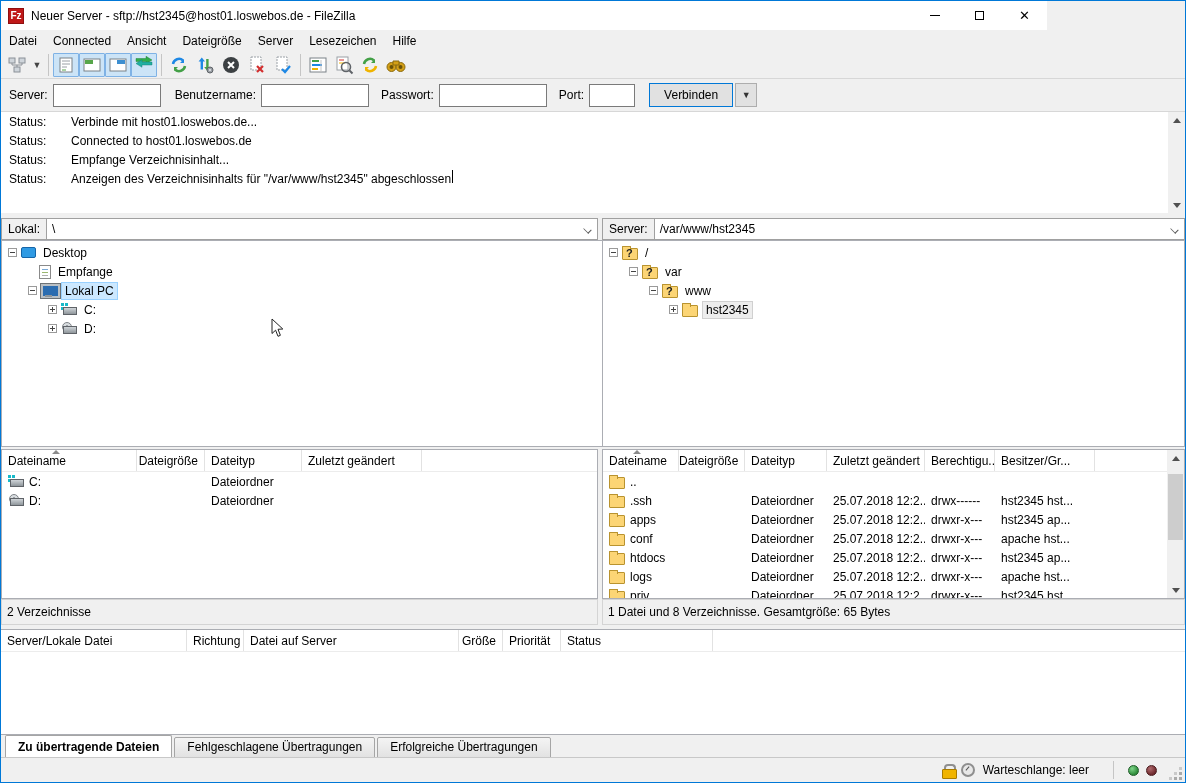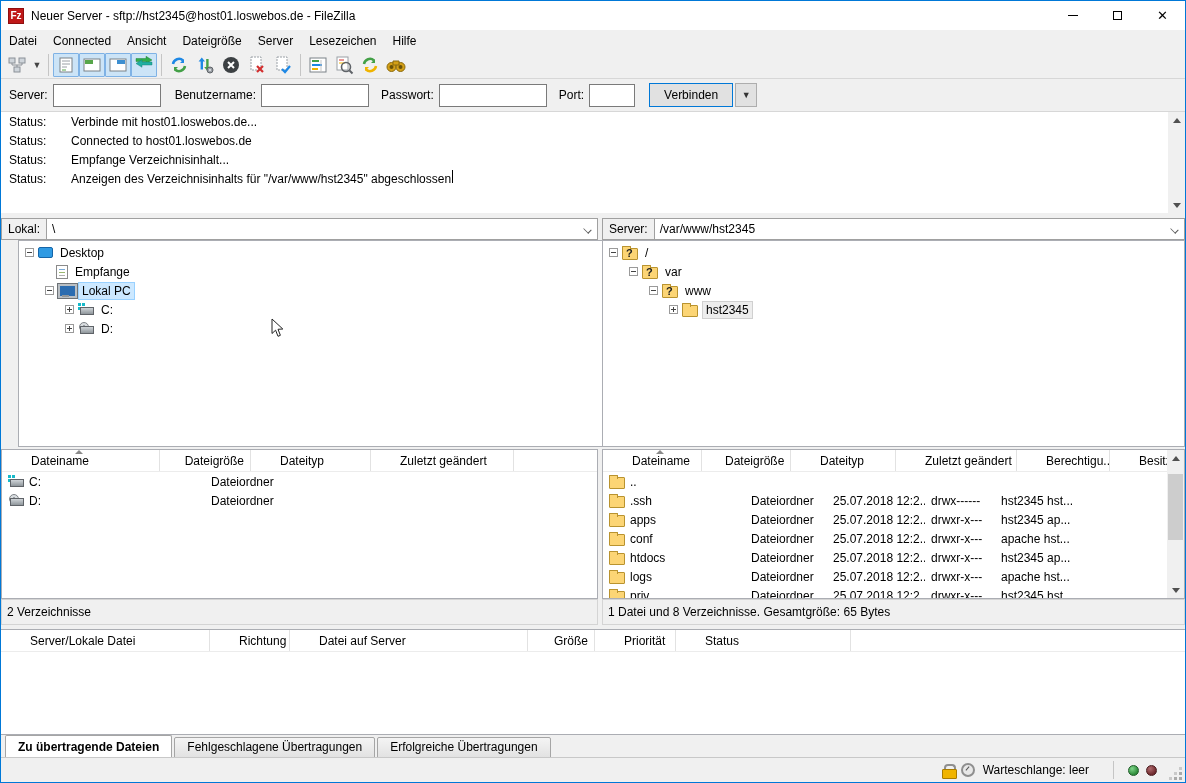--- a/index.html
+++ b/index.html
@@ -1,21 +1,21 @@
 <!DOCTYPE html>
 <html><head>
 <meta charset="utf-8">
 <style>
   * { margin:0; padding:0; box-sizing:border-box; }
   html,body { background:#fff; }
   body { width:1186px; height:783px; font-family:"Liberation Sans", sans-serif; font-size:12px; color:#000; }
   #app { position:relative; width:1186px; height:783px; border:1px solid #0078d7; background:#f0f0f0; overflow:hidden; }
 
   
-  .titlebar { position:absolute; top:0; left:0; width:1184px; height:29px; background:#fff; display:flex; align-items:center; }
+  .titlebar { position:absolute; top:0; left:0; width:1046px; height:29px; background:#fff; display:flex; align-items:center; }
   .fz-logo { width:16px; height:16px; margin-left:7px; background:#bf1818; border:1px solid #8f0f0f; color:#fff; font-weight:bold; font-size:10px; display:flex; align-items:center; justify-content:center; }
   .title-text { margin-left:7px; font-size:12px; }
   .win-controls { margin-left:auto; display:flex; height:29px; }
   .win-btn { width:45px; height:29px; display:flex; align-items:center; justify-content:center; color:#000; }
   .glyph-min { width:10px; height:1px; background:#000; }
   .glyph-max { width:9px; height:9px; border:1px solid #000; }
   .glyph-close { font-size:13px; line-height:13px; }
 
   
   .menubar { position:absolute; top:29px; left:0; width:1184px; height:22px; background:#f0f0f0; display:flex; align-items:center; }
@@ -83,21 +83,21 @@
   .i-cd { width:16px; height:13px; }
   .i-cd::before { content:""; position:absolute; left:1px; top:0; width:8px; height:8px; border-radius:50%; background:radial-gradient(circle at 50% 50%, #fff 0 1px, #9aa0a6 1px 2px, #d9dde0 2px); border:1px solid #7d8287; }
   .i-cd::after { content:""; position:absolute; right:0; bottom:1px; width:12px; height:6px; background:linear-gradient(#cfd4d8,#8f969b); border:1px solid #5f6368; }
   .i-folder { width:16px; height:12px; background:#fcd575; border:1px solid #b9932f; border-radius:1px; margin-top:2px; }
   .i-folder::before { content:""; position:absolute; left:-1px; top:-3px; width:7px; height:3px; background:#fcd575; border:1px solid #b9932f; border-bottom:none; border-radius:1px 1px 0 0; }
   .i-folder.q::after { content:"?"; position:absolute; left:3px; top:-2px; font-size:11px; font-weight:bold; color:#222; }
 
   
   .flist { position:absolute; top:448px; height:150px; background:#fff; border:1px solid #abadb3; overflow:hidden; }
   .fl-header { display:flex; height:22px; background:#fff; border-bottom:1px solid #ececec; position:relative; }
-  .fl-h { border-right:1px solid #e2e2e2; padding:4px 0 0 6px; overflow:hidden; white-space:nowrap; flex:0 0 auto; position:relative;margin-left:23px; }
+  .fl-h { border-right:1px solid #e2e2e2; padding:4px 0 0 6px; overflow:hidden; white-space:nowrap; flex:0 0 auto; position:relative; }
   .fl-h.num { text-align:right; padding-right:6px; padding-left:0; }
   .fl-h-fill { flex:1 1 auto; border-right:none; }
   .sort-up { position:absolute; top:0; left:50px; width:0; height:0; border-left:4px solid transparent; border-right:4px solid transparent; border-bottom:4px solid #8a8a8a; }
   .fl-row { display:flex; align-items:center; height:19px; white-space:nowrap; }
   .fl-c { overflow:hidden; flex:0 0 auto; padding-left:6px; display:flex; align-items:center; }
   .fl-c .icon { margin-right:5px; }
   .list-statusbar { position:absolute; top:598px; height:26px; background:#f0f0f0; border:1px solid #d4d4d4; line-height:24px; padding-left:5px; }
 
   
   .queue { position:absolute; top:628px; left:0; width:1184px; height:106px; background:#fff; border-top:1px solid #abadb3; border-bottom:1px solid #abadb3; }
@@ -321,21 +321,21 @@
   </div>
 
   <div class="combo-row" style="left:601px;width:583px">
     <span class="combo-label">Server:</span>
     <div class="combo-box">
       <span>/var/www/hst2345</span>
       <span class="combo-chevron"></span>
     </div>
   </div>
 
-  <div class="tree" style="left:17px;width:695px">
+  <div class="tree" style="left:0;width:695px">
     <div class="tree-row">
       <span class="spacer" style="width:6px"></span>
         <span class="exp"></span>
       <span class="icon i-desktop"></span>
       <span class="tree-label">Desktop</span>
     </div>
     <div class="tree-row">
       <span class="spacer" style="width:37px"></span>
       <span class="icon i-docs"></span>
       <span class="tree-label">Empfange</span>

